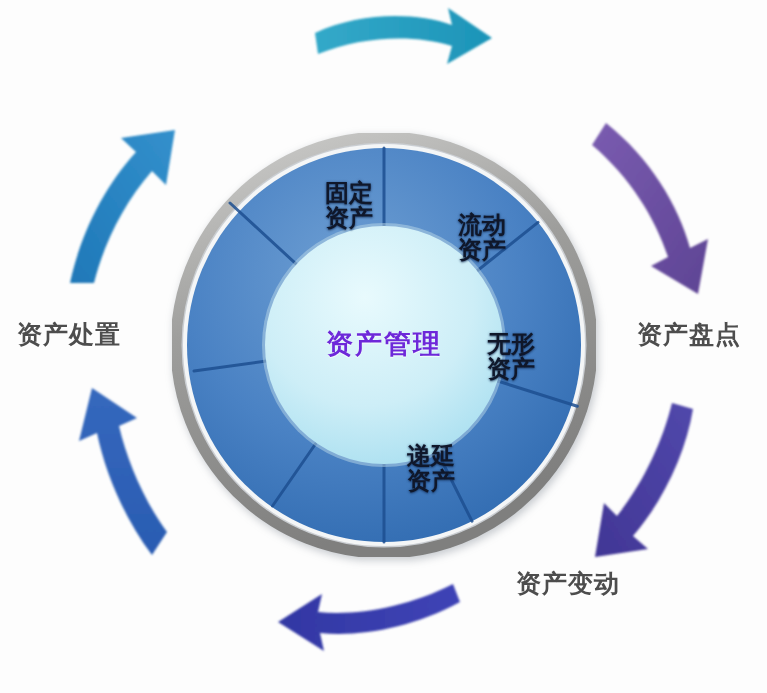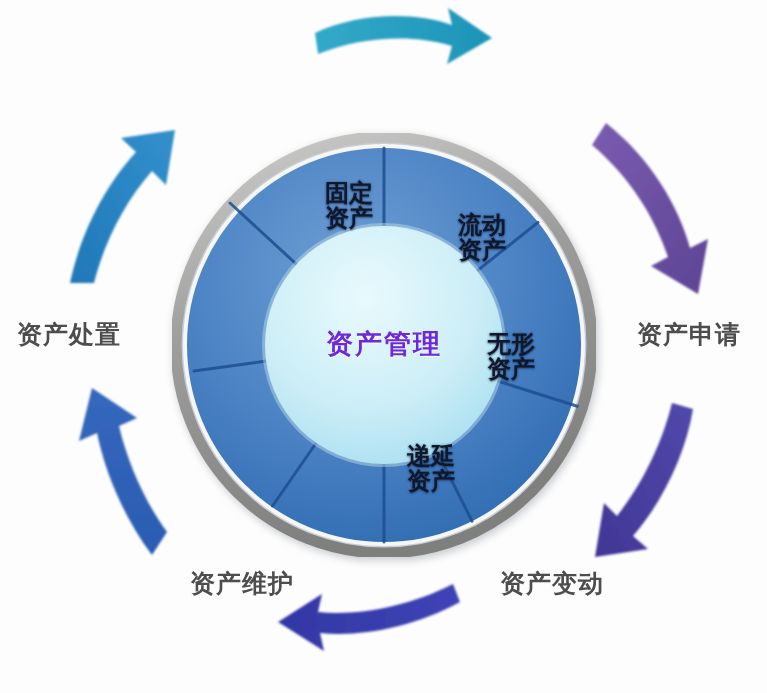--- a/index.html
+++ b/index.html
@@ -24,21 +24,21 @@
     font-size: 25px;
     font-weight: 700;
     color: #4d4d4d;
     letter-spacing: 1px;
     white-space: nowrap;
     text-shadow: 1px 1px 1px rgba(255,255,255,0.9);
   }
   .lbl-dispose  { left: 170px;  top: 62px; }
   .lbl-apply    { left: 487px;  top: 62px; }
   .lbl-register { left: 637px;  top: 318px; }
-  .lbl-change   { left: 500px;  top: 567px; }
+  .lbl-change   { left: 516px;  top: 567px; }
   .lbl-maintain { left: 190px;  top: 567px; }
   .lbl-check    { left: 17px;   top: 318px; }
 
   
   #arrows {
     position: absolute;
     left: 0; top: 0;
     width: 767px;
     height: 693px;
   }
@@ -149,23 +149,22 @@
       <path d="M 152 555 C 124 518, 105 472, 97 433 L 79 441 L 92 388 L 137 418 L 119 426
                C 127 460, 143 499, 167 532 Z" fill="url(#gLL)"></path>
     </g>
 
     <g filter="url(#soft)">
       <path d="M 70 283 C 80 236, 103 188, 136 152 L 121 138 L 175 130 L 166 185 L 152 171
                C 124 203, 104 243, 94 283 Z" fill="url(#gUL)"></path>
     </g>
   </svg>
 
-  <div class="cycle-label lbl-register">资产申请</div>
+  <div class="cycle-label lbl-register">资产盘点</div>
   <div class="cycle-label lbl-change">资产变动</div>
-  <div class="cycle-label lbl-maintain">资产维护</div>
   <div class="cycle-label lbl-check">资产处置</div>
 
   <div id="donut-wrap">
     <svg id="donut" viewBox="0 0 424 424">
       <defs>
         <radialGradient id="ringGrad" cx="42%" cy="32%" r="78%">
           <stop offset="0%" stop-color="#6e9fd3"></stop>
           <stop offset="55%" stop-color="#4a82c4"></stop>
           <stop offset="100%" stop-color="#2d68ae"></stop>
         </radialGradient>

